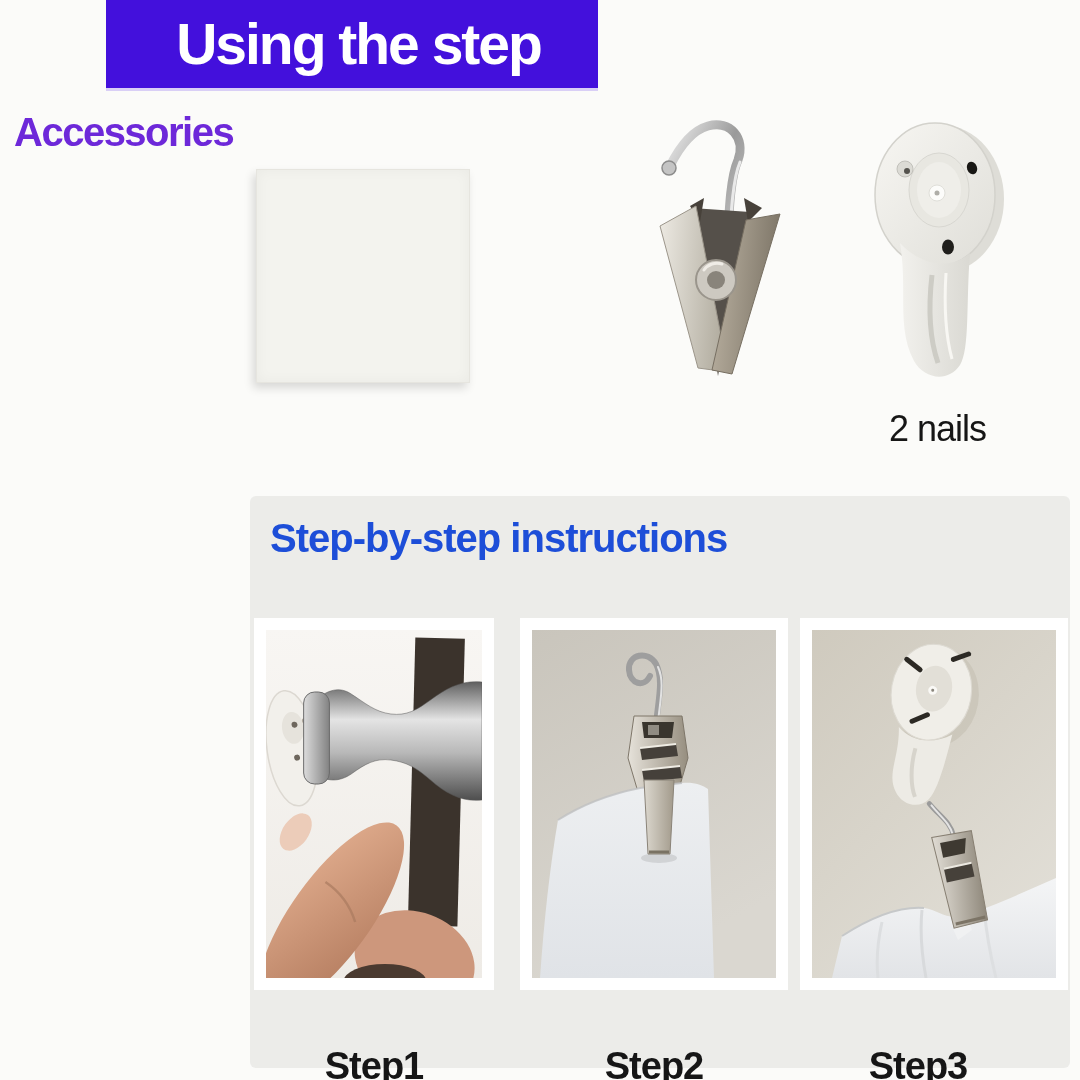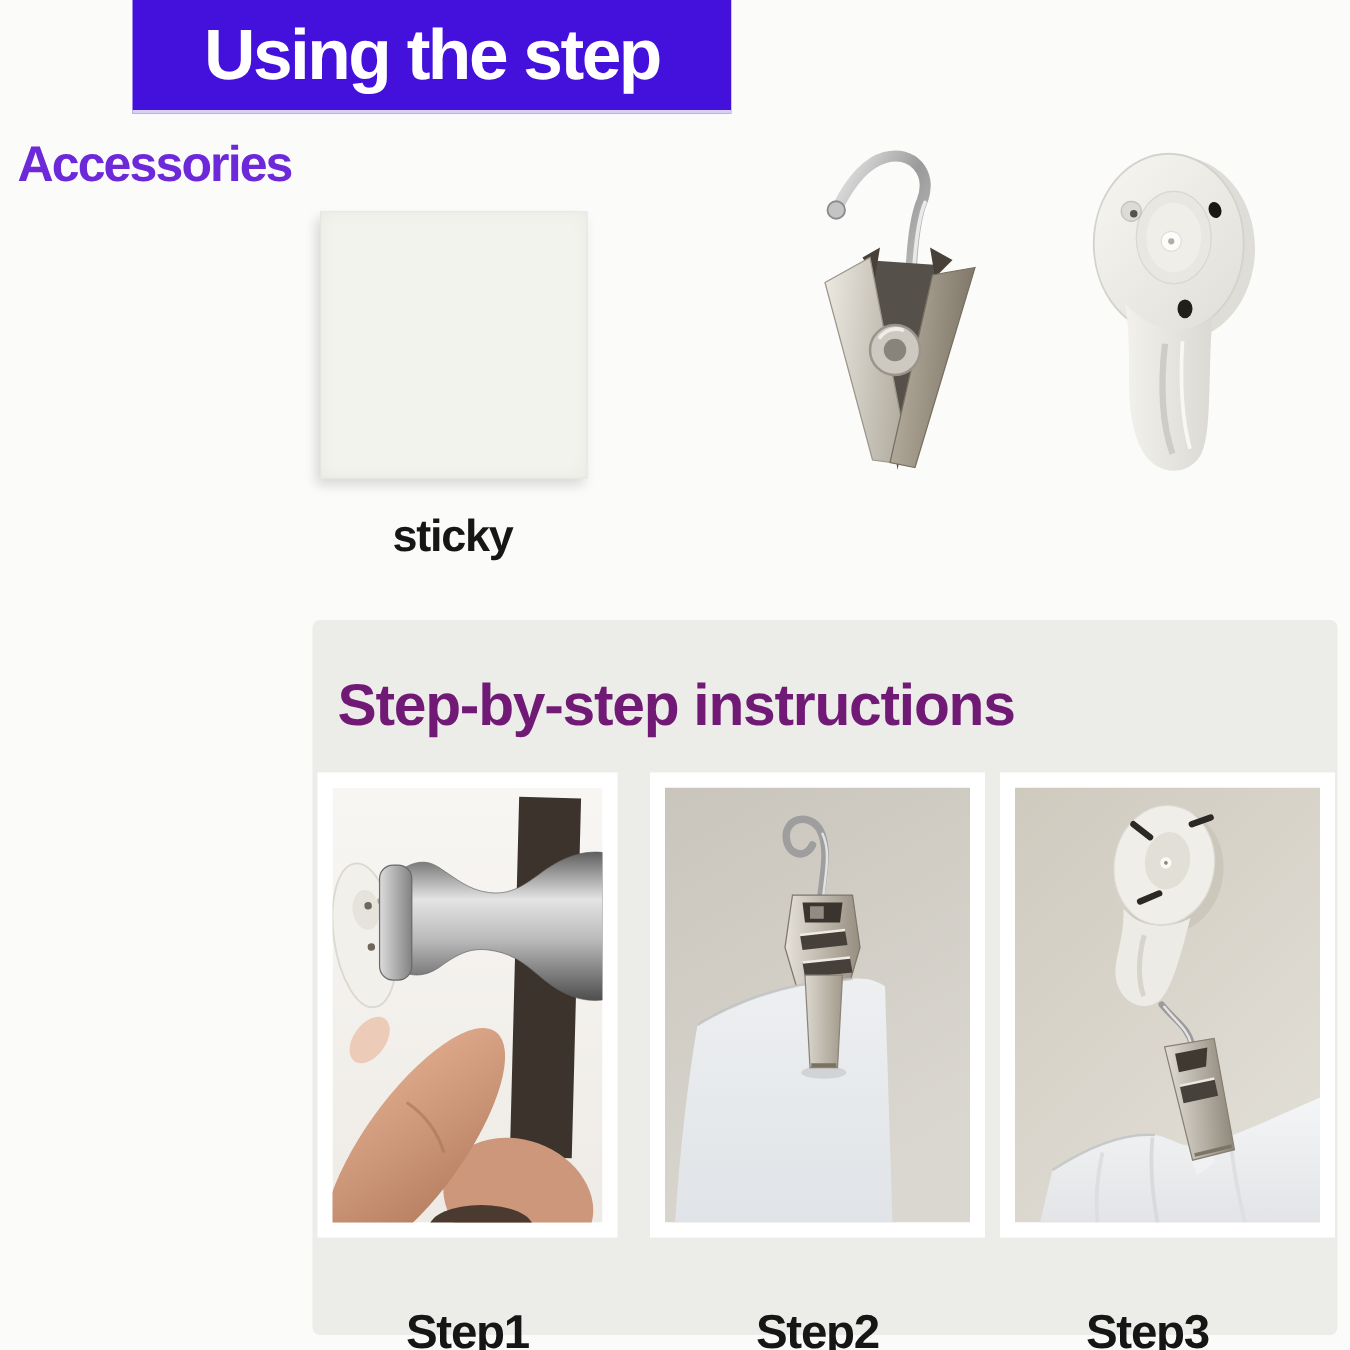--- a/index.html
+++ b/index.html
@@ -5,21 +5,21 @@
   html,body{margin:0;padding:0;background:#e9e9e9;}
   .page{
     position:relative;width:1080px;height:1080px;margin:0 auto;
     background:#FBFBF9;overflow:hidden;
     font-family:"Liberation Sans",sans-serif;color:#1a1a1a;
   }
   
   .banner{
     position:absolute;left:106px;top:0;width:479px;height:88px;
     background:#4310DC;border-bottom:3px solid #D9CFF6;
-    display:flex;align-items:center;justify-content:center;
+    display:flex;align-items:center;justify-content:center;padding-left:13px;
   }
   .banner h1{
     margin:0;color:#ffffff;font-size:57px;font-weight:700;
     letter-spacing:-2px;line-height:1;
   }
   
   .acc-heading{
     position:absolute;left:14px;top:110px;
     font-size:40px;font-weight:600;letter-spacing:-1.5px;color:#6d28d9;
   }
@@ -35,21 +35,21 @@
   .acc-label.nails{left:840px;width:195px;font-weight:500;letter-spacing:-1px;}
   .hanger-icon{position:absolute;left:630px;top:108px;width:180px;height:280px;}
   .wallhook-icon{position:absolute;left:868px;top:105px;width:140px;height:280px;}
   
   .panel{
     position:absolute;left:250px;top:496px;width:820px;height:572px;
     background:#ECECE9;border-radius:6px;
   }
   .panel-heading{
     position:absolute;left:270px;top:516px;
-    font-size:47px;font-weight:700;letter-spacing:-1px;color:#701a75;margin-top:20px;
+    font-size:40px;font-weight:700;letter-spacing:-1px;color:#1d4ed8;
   }
   .photo{
     position:absolute;top:618px;height:372px;background:#ffffff;
     box-sizing:border-box;padding:12px;
   }
   .photo svg{display:block;width:100%;height:100%;}
   .photo.p1{left:254px;width:240px;}
   .photo.p2{left:520px;width:268px;}
   .photo.p3{left:800px;width:268px;}
   .step-label{
@@ -121,21 +121,21 @@
     <circle cx="69" cy="88" r="2.5" fill="#AFAEA8"></circle>
     <circle cx="37" cy="64" r="8" fill="#DCDBD5" stroke="#C2C1BB" stroke-width="1"></circle>
     <circle cx="39" cy="66" r="3" fill="#55534E"></circle>
     <ellipse cx="104" cy="63" rx="5" ry="6.5" fill="#181714" transform="rotate(-20 104 63)"></ellipse>
     <ellipse cx="80" cy="142" rx="6" ry="7.5" fill="#201F1C"></ellipse>
     <path d="M32,138 C40,185 28,222 46,256 C56,274 80,278 92,260 C102,244 98,196 102,148 C82,166 52,160 32,138 Z" fill="url(#whBody)"></path>
     <path d="M64,170 C60,205 62,235 70,258" fill="none" stroke="#CDCCC5" stroke-width="5"></path>
     <path d="M78,168 C76,200 78,232 84,254" fill="none" stroke="#F8F7F3" stroke-width="3"></path>
   </svg>
 
-  <div class="acc-label sticky">sticky</div>
+  <div class="acc-label nails">2 nails</div>
 
   <div class="panel"></div>
   <div class="panel-heading">Step-by-step instructions</div>
 
   <div class="photo p1">
     <svg viewBox="0 0 218 348" preserveAspectRatio="none">
       <defs>
         <linearGradient id="s1bg" x1="0" y1="0" x2="0" y2="1">
           <stop offset="0" stop-color="#F8F6F3"></stop>
             <stop offset="1" stop-color="#EEEBE6"></stop>

